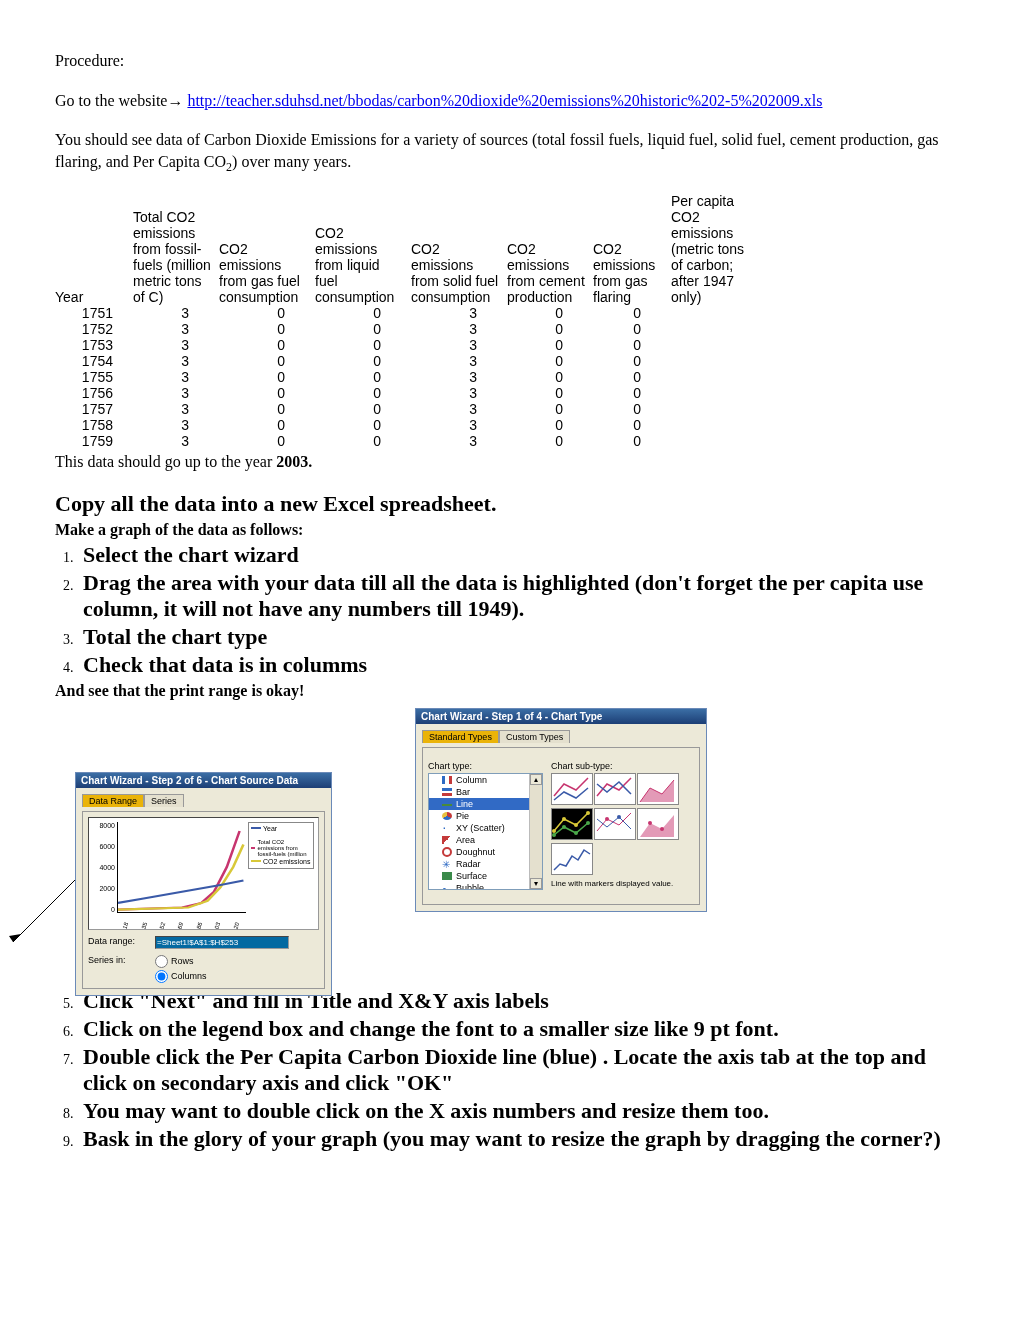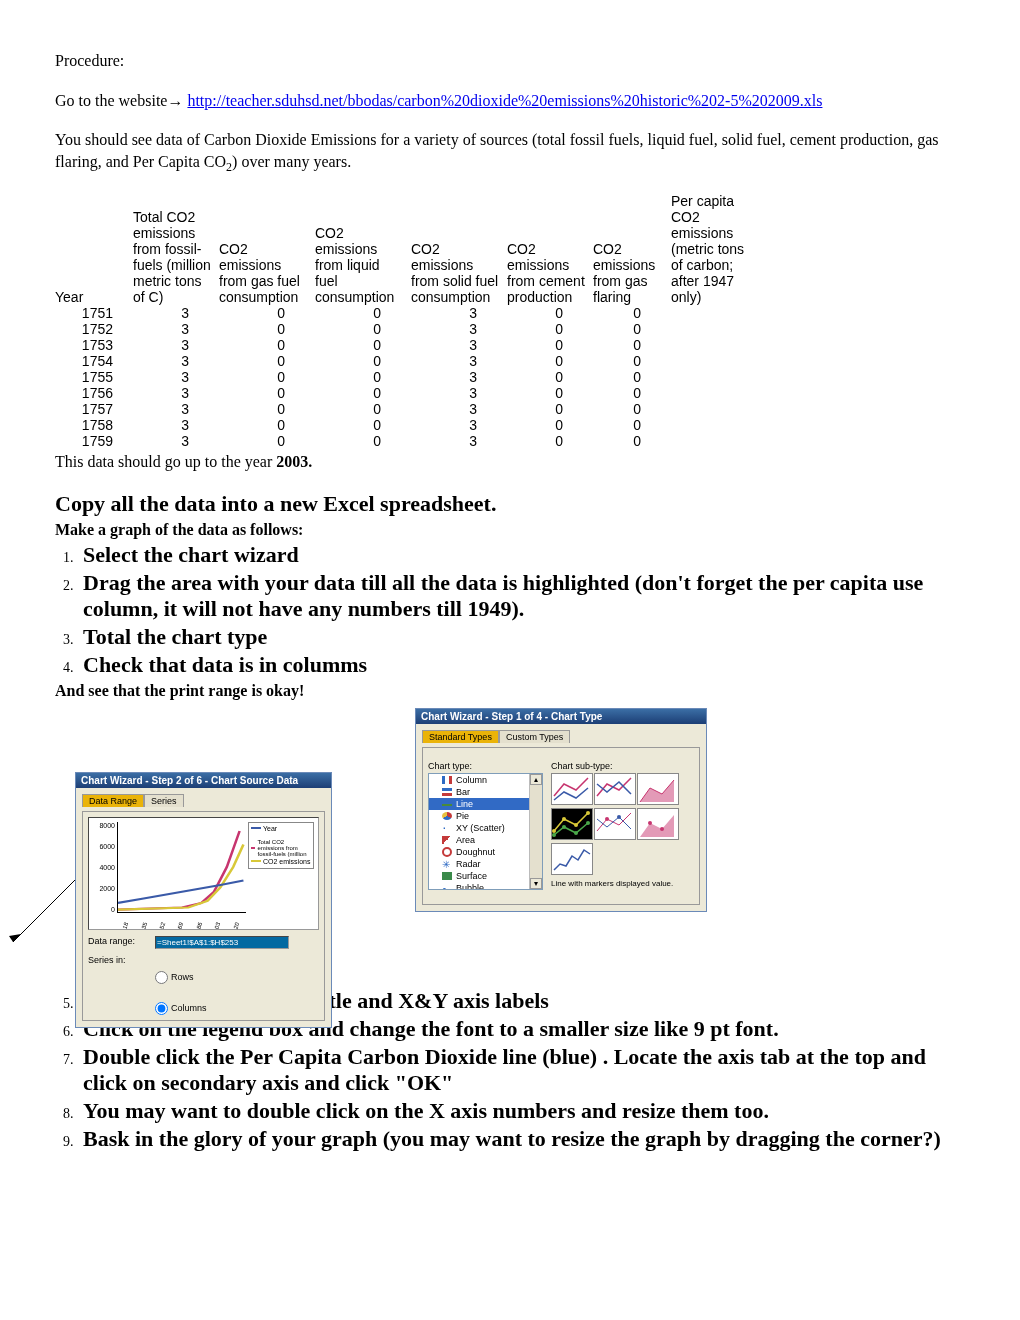--- a/index.html
+++ b/index.html
@@ -129,21 +129,21 @@
     font-size:7px; padding:2px; width:60px;
   }
   .chartprev .legend .lg { display:flex; align-items:center; gap:2px; margin-bottom:1px;}
   .chartprev .legend .sw { width:10px; height:2px; }
   .axis-y { position:absolute; left:2px; top:4px; bottom:16px; width:24px; font-size:7px; display:flex; flex-direction:column; justify-content:space-between; text-align:right;}
   .plot { position:absolute; left:28px; right:72px; top:4px; bottom:16px; border-left:1px solid #000; border-bottom:1px solid #000;}
   .axis-x { position:absolute; left:28px; right:72px; bottom:2px; font-size:6px; display:flex; justify-content:space-around;}
   .axis-x span { transform: rotate(-70deg); transform-origin: center; width:10px; }
   .formrow { display:flex; align-items:flex-start; gap:12px; font-size:9px; margin-top:6px;}
   .formrow input[type=text]{ font-size:8px; width:130px; background:#0369a1; color:#fff; border:1px inset #999; padding:1px;}
-  .radio { display:flex; align-items:center; gap:3px;margin-top:16px; }
+  .radio { display:flex; align-items:center; gap:3px; }
   .radio input { margin:0; }
   .step1-4 { display:flex; gap:8px;margin-top:8px; }
 </style>
 </head>
 <body>
 
 <p>Procedure:</p>
 
 <p>
   <span>Go to the website</span><span class="arrow">→</span>

